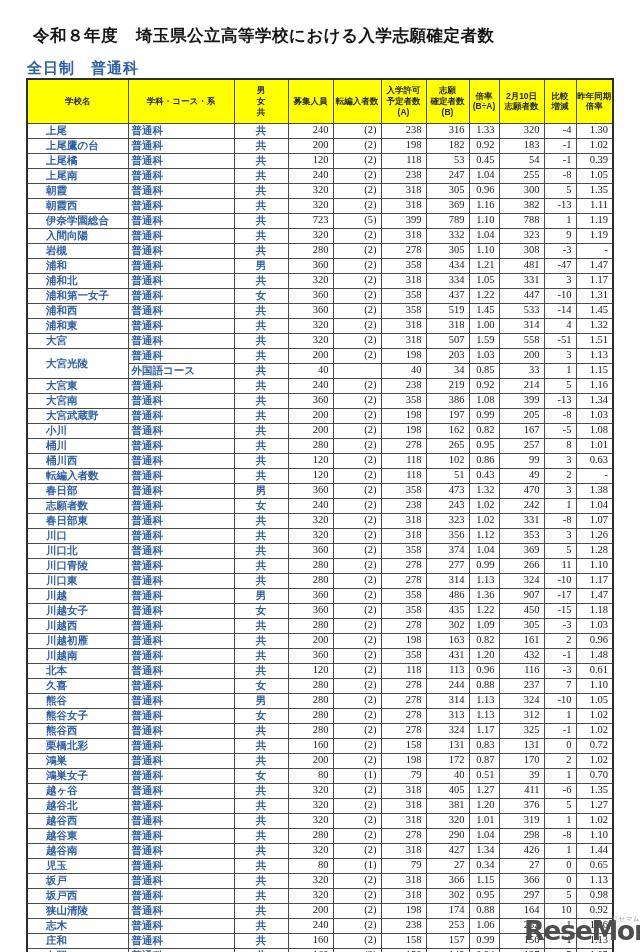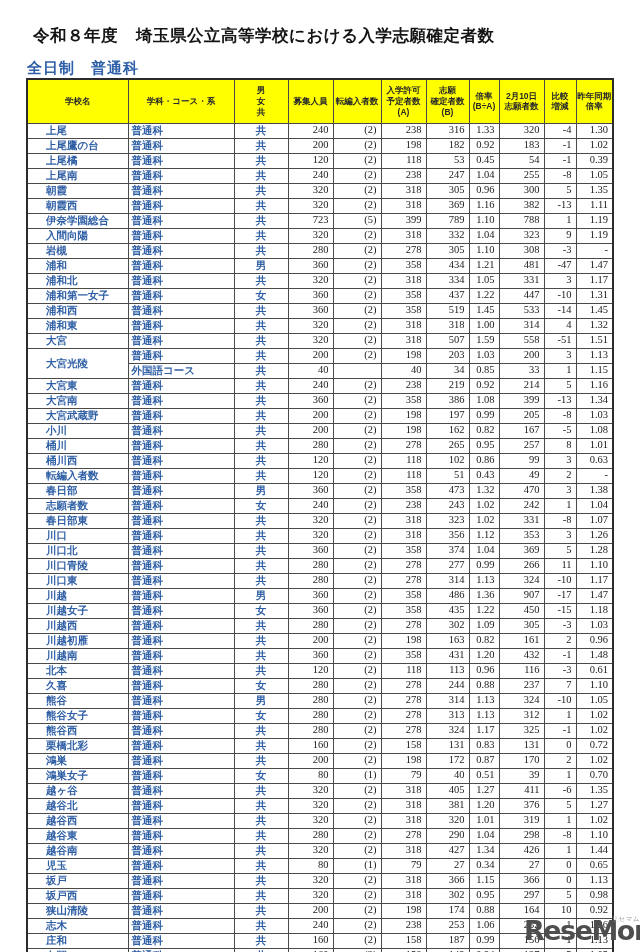--- a/index.html
+++ b/index.html
@@ -811,21 +811,21 @@
           <td class="num">1</td>
           <td class="num">1.26</td>
         </tr>
         <tr>
           <td class="c-school">庄和</td>
           <td class="c-course">普通科</td>
           <td class="c-gender">共</td>
           <td class="num">160</td>
           <td class="num">(2)</td>
           <td class="num">158</td>
-          <td class="num">187</td>
+          <td class="num">157</td>
           <td class="num">0.99</td>
           <td class="num">156</td>
           <td class="num">1</td>
           <td class="num">1.13</td>
         </tr>
         <tr>
           <td class="c-school">白岡</td>
           <td class="c-course">普通科</td>
           <td class="c-gender">共</td>
           <td class="num">160</td>

